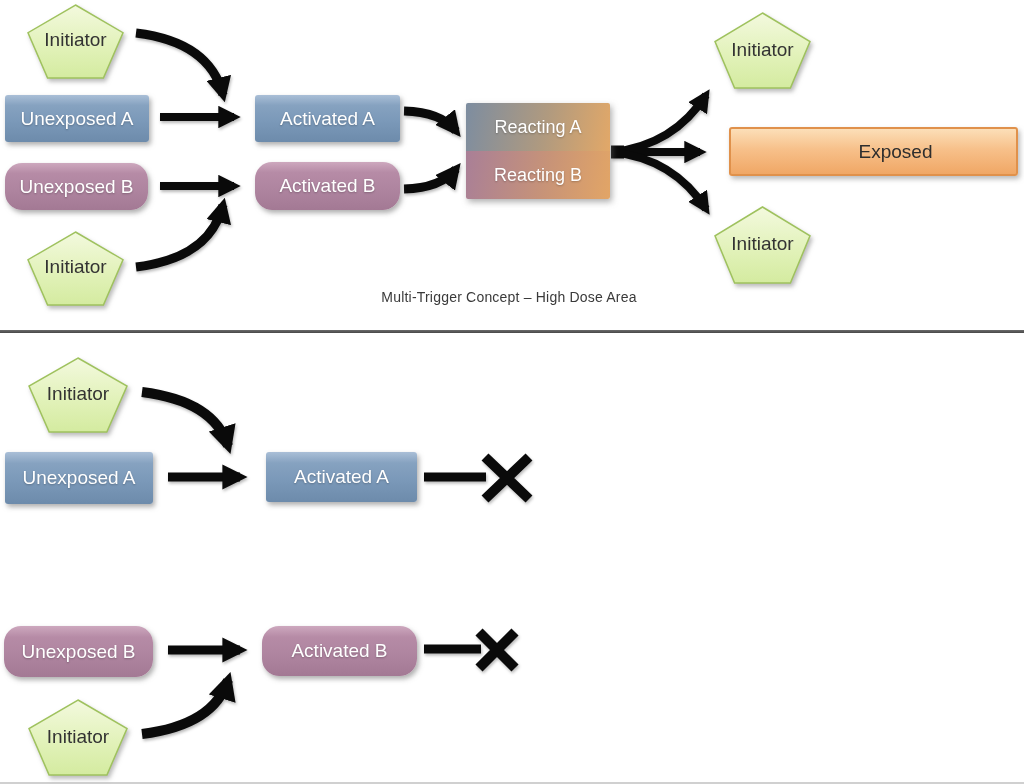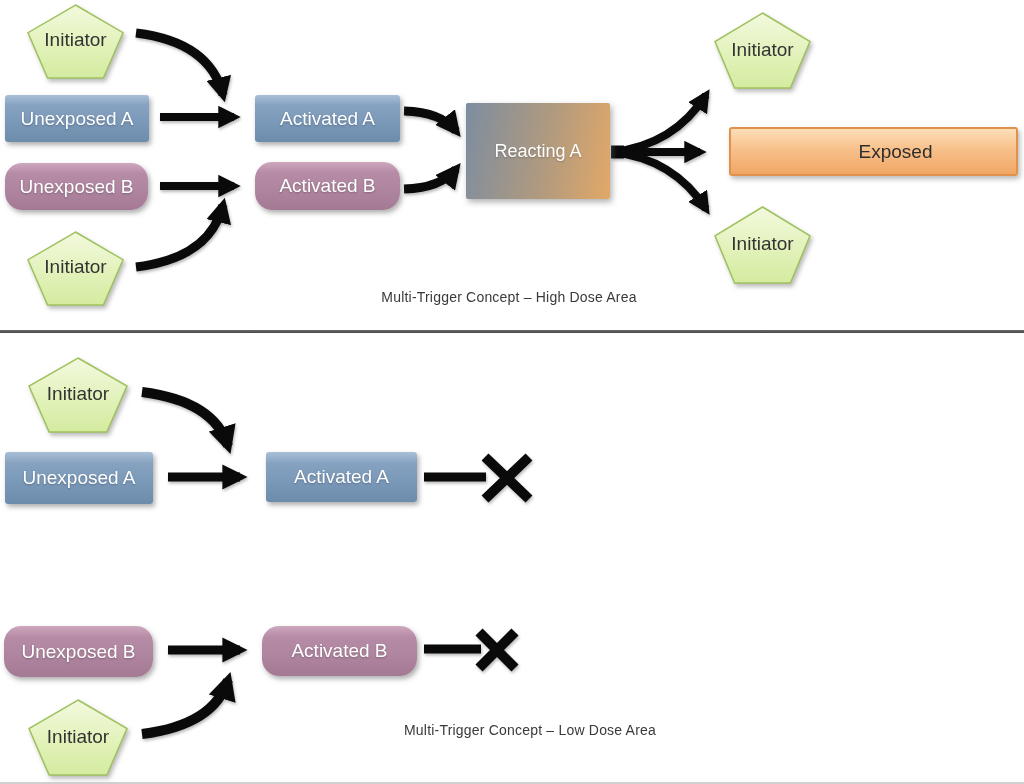--- a/index.html
+++ b/index.html
@@ -114,34 +114,34 @@
   <div class="pent-label" style="left:28px;top:27px;width:95px;height:26px;">Initiator</div>
   <div class="node blue" style="left:5px;top:95px;width:144px;height:47px;">Unexposed A</div>
   <div class="node purple" style="left:5px;top:163px;width:143px;height:47px;">Unexposed B</div>
   <div class="pent-label" style="left:28px;top:254px;width:95px;height:26px;">Initiator</div>
 
   <div class="node blue" style="left:255px;top:95px;width:145px;height:47px;">Activated A</div>
   <div class="node purple" style="left:255px;top:162px;width:145px;height:48px;">Activated B</div>
 
   <div class="react-wrap" style="left:466px;top:103px;width:144px;height:96px;">
     <div class="react-half react-a">Reacting A</div>
+    <div class="react-half react-b">Reacting B</div>
   </div>
 
   <div class="pent-label" style="left:715px;top:37px;width:95px;height:26px;">Initiator</div>
   <div class="node exposed" style="left:729px;top:127px;width:289px;height:49px;font-size:19px;padding-left:44px;">Exposed</div>
   <div class="pent-label" style="left:715px;top:231px;width:95px;height:26px;">Initiator</div>
 
   <div class="title" style="left:259px;top:289px;width:500px;">Multi-Trigger Concept – High Dose Area</div>
 
   <div class="divider" style="top:330px;"></div>
 
   <div class="pent-label" style="left:29px;top:381px;width:98px;height:26px;">Initiator</div>
   <div class="node blue" style="left:5px;top:452px;width:148px;height:52px;">Unexposed A</div>
   <div class="node blue" style="left:266px;top:452px;width:151px;height:50px;">Activated A</div>
 
   <div class="node purple" style="left:4px;top:626px;width:149px;height:51px;">Unexposed B</div>
   <div class="node purple" style="left:262px;top:626px;width:155px;height:50px;">Activated B</div>
   <div class="pent-label" style="left:29px;top:724px;width:98px;height:26px;">Initiator</div>
 
-  <div class="title" style="left:280px;top:722px;width:500px;">Multi-Trigger Concept – Low Dose Area</div>
 
   <div class="bottom-edge"></div>
 </div>
 
 </body></html>

